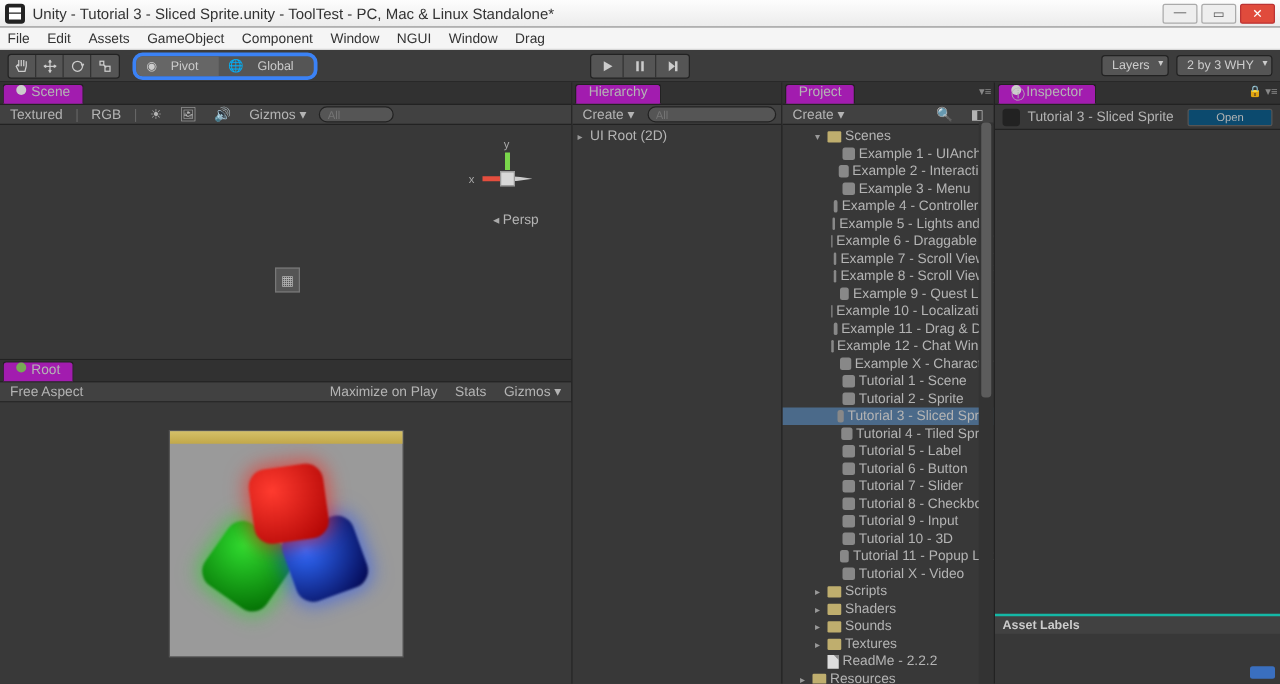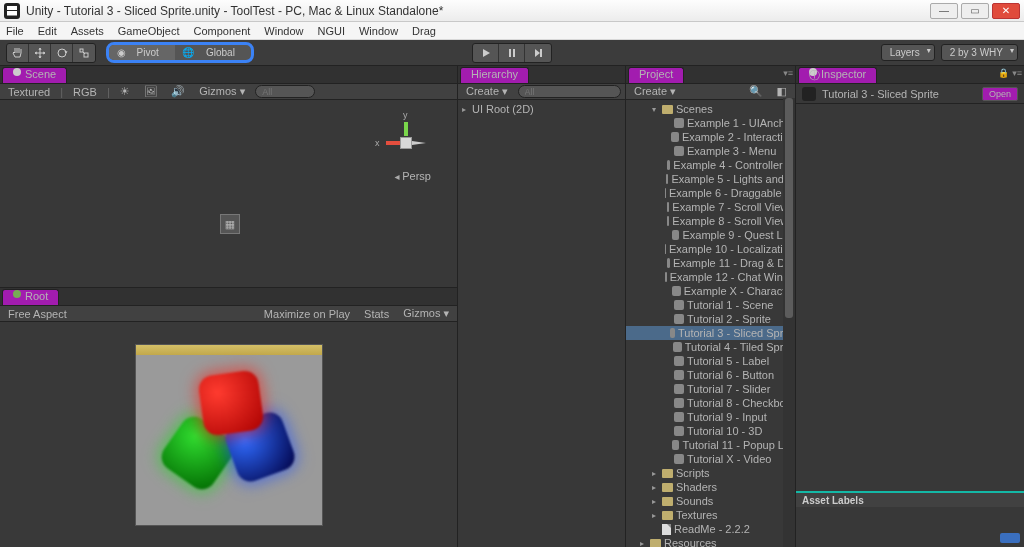--- a/index.html
+++ b/index.html
@@ -72,21 +72,21 @@
 .row.indent2{padding-left:26px}
 .row.indent3{padding-left:38px}
 .folder{width:11px;height:9px;background:#bfae6e;border-radius:1px;margin-right:3px}
 .unityico{width:10px;height:10px;background:#888;border-radius:2px;margin-right:3px}
 .txtico{width:9px;height:11px;background:#ddd;margin-right:3px;position:relative}
 .txtico::after{content:"";position:absolute;right:0;top:0;border:2px solid #888;border-left-color:transparent;border-bottom-color:transparent}
 
 .insphdr{height:20px;display:flex;align-items:center;padding:0 6px;gap:6px;border-bottom:1px solid #222}
 .insphdr .uic{width:14px;height:14px;background:#222;border-radius:3px}
 .insphdr .ttl{flex:1;font-size:11px}
-.openbtn{font-size:9px;padding:1px 6px;border:1px solid #555;background:#a21caf;border-radius:2px}
+.openbtn{font-size:9px;padding:1px 22px;border:1px solid #555;background:#0c4a6e;border-radius:2px}
 .inspbody{flex:1;background:#383838}
 .assetlbl{position:absolute;bottom:40px;left:0;right:0;height:16px;background:#414141;border-top:2px solid #14b8a6;display:flex;align-items:center;padding:0 6px;font-size:10px;font-weight:bold;color:#ccc}
 .bluedot{position:absolute;right:4px;bottom:4px;width:20px;height:10px;background:#3a6fbf;border-radius:2px}
 .scroll{position:absolute;right:0;top:32px;bottom:0;width:12px;background:#333}
 .scroll .thumb{position:absolute;left:2px;right:2px;top:0;height:220px;background:#5c5c5c;border-radius:3px}
 .searchinp{background:#555;border:1px solid #222;border-radius:8px;height:13px;width:60px;font-size:9px;color:#999;padding:0 6px}
 .tabopt{position:absolute;right:2px;top:2px;font-size:9px;color:#888}
 </style>
 </head>
 <body>

